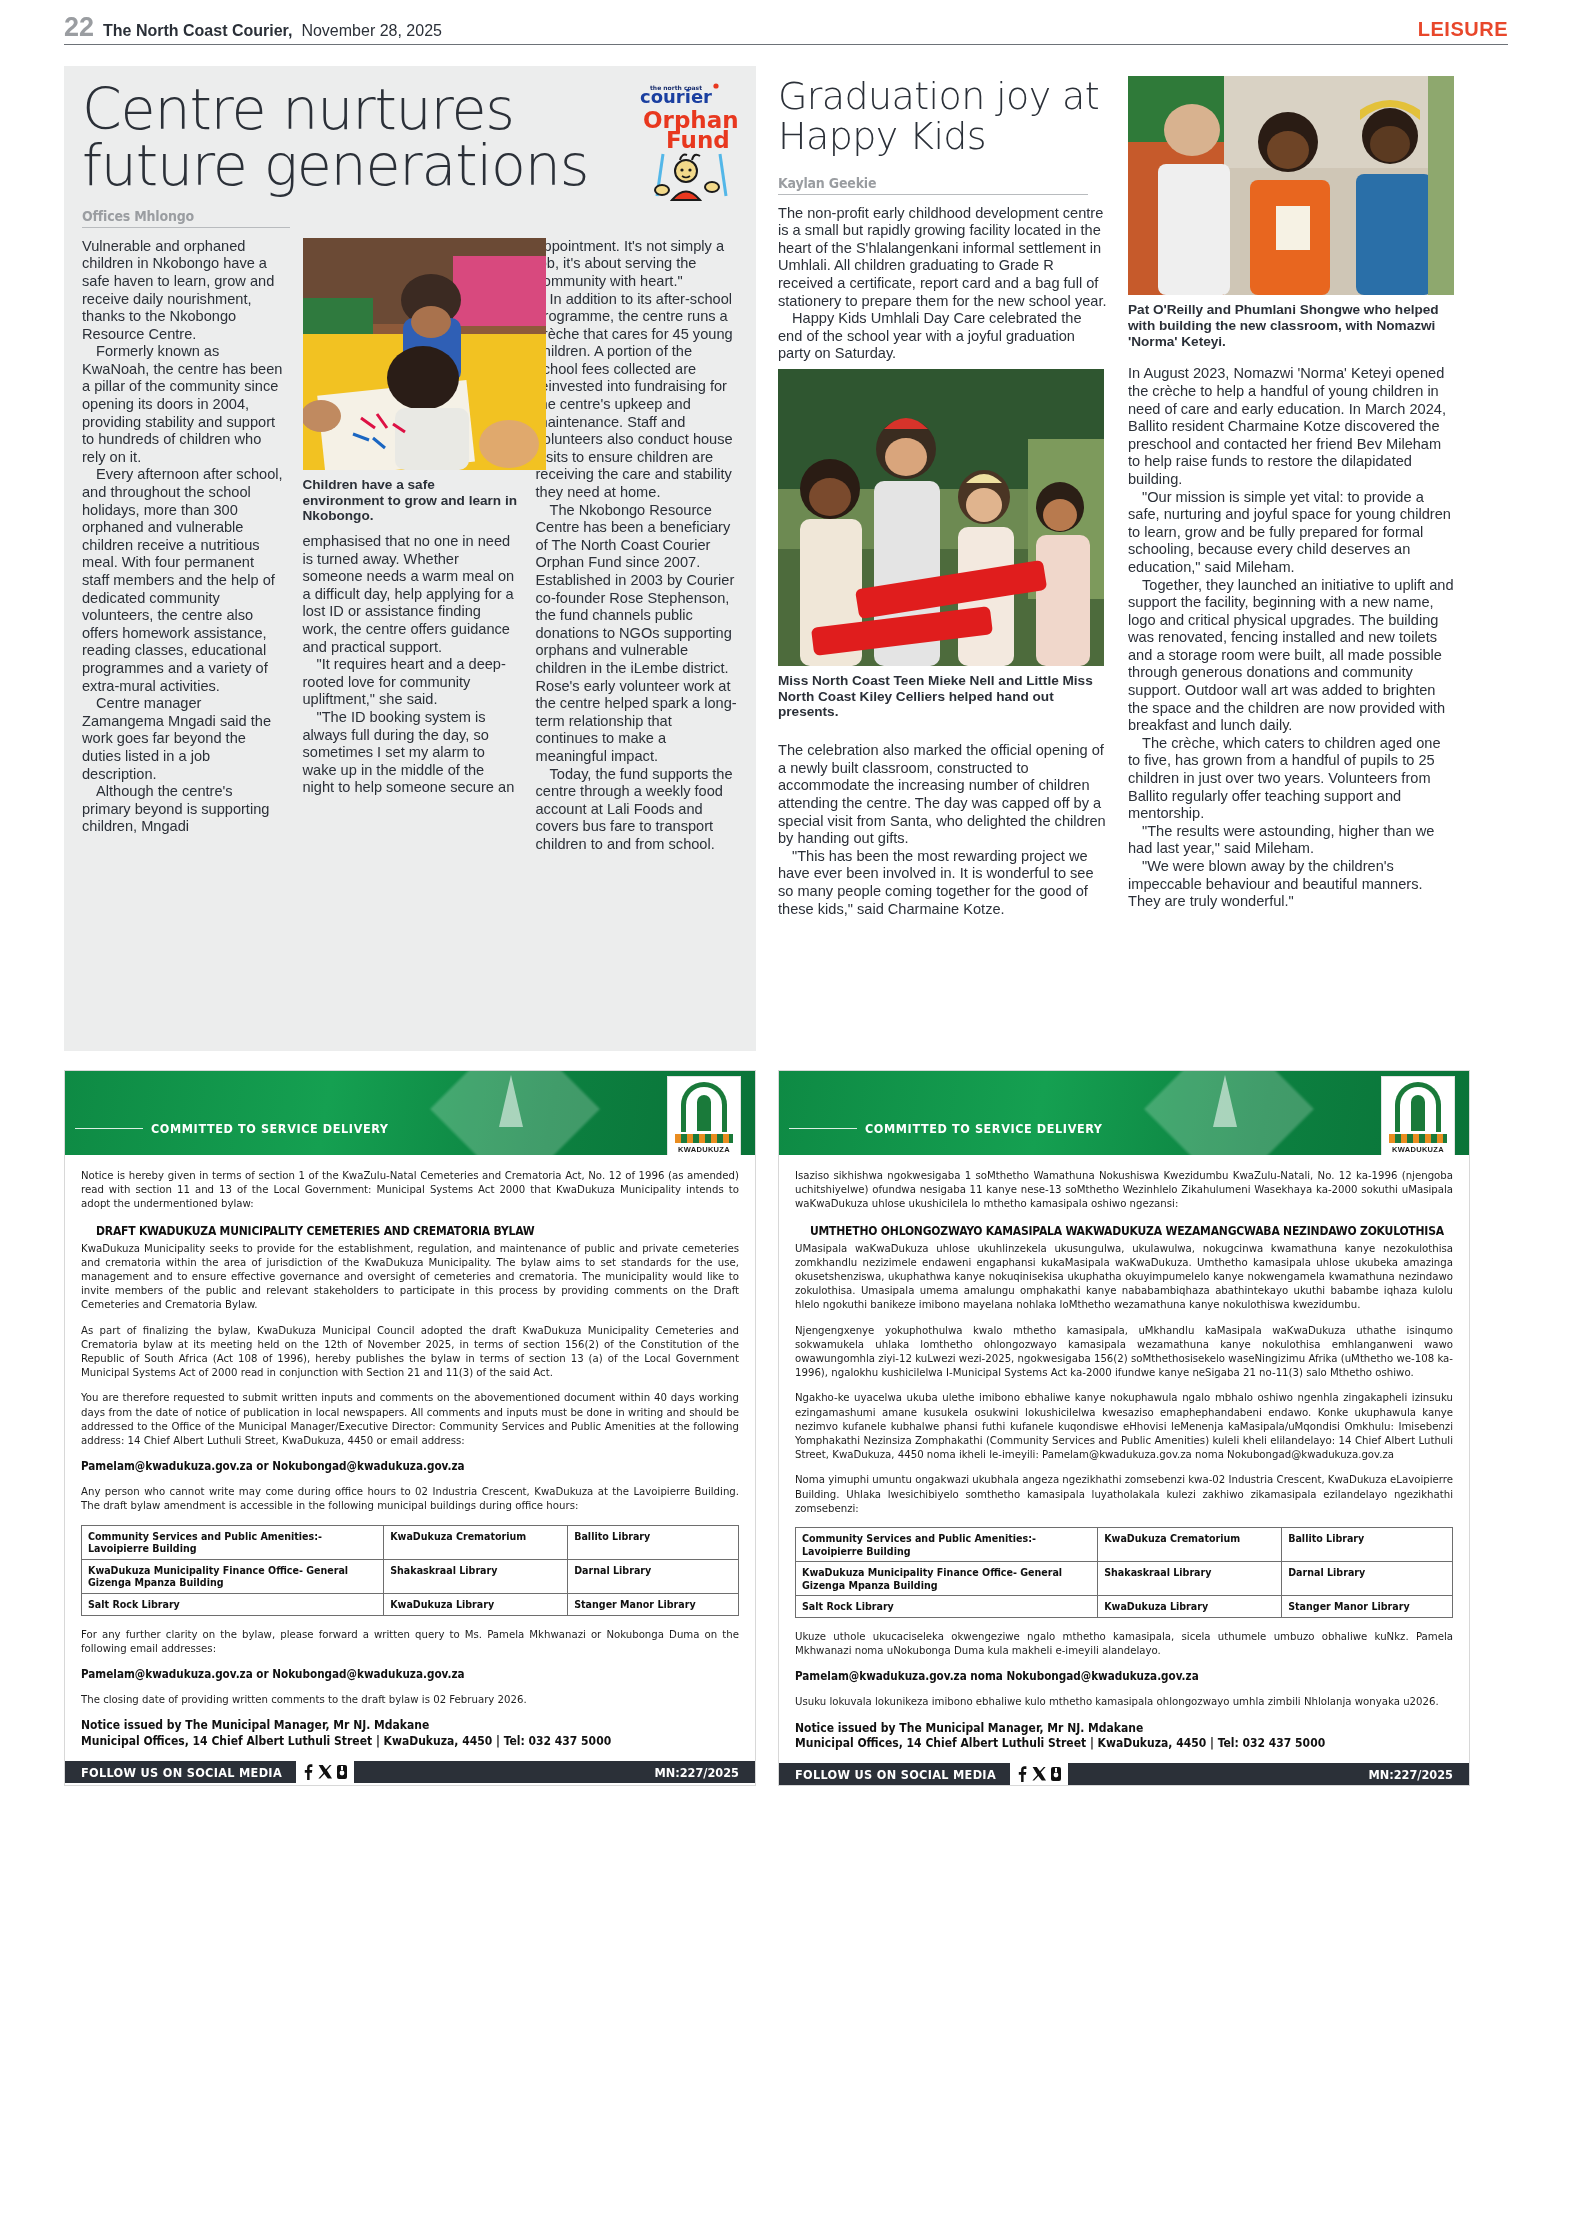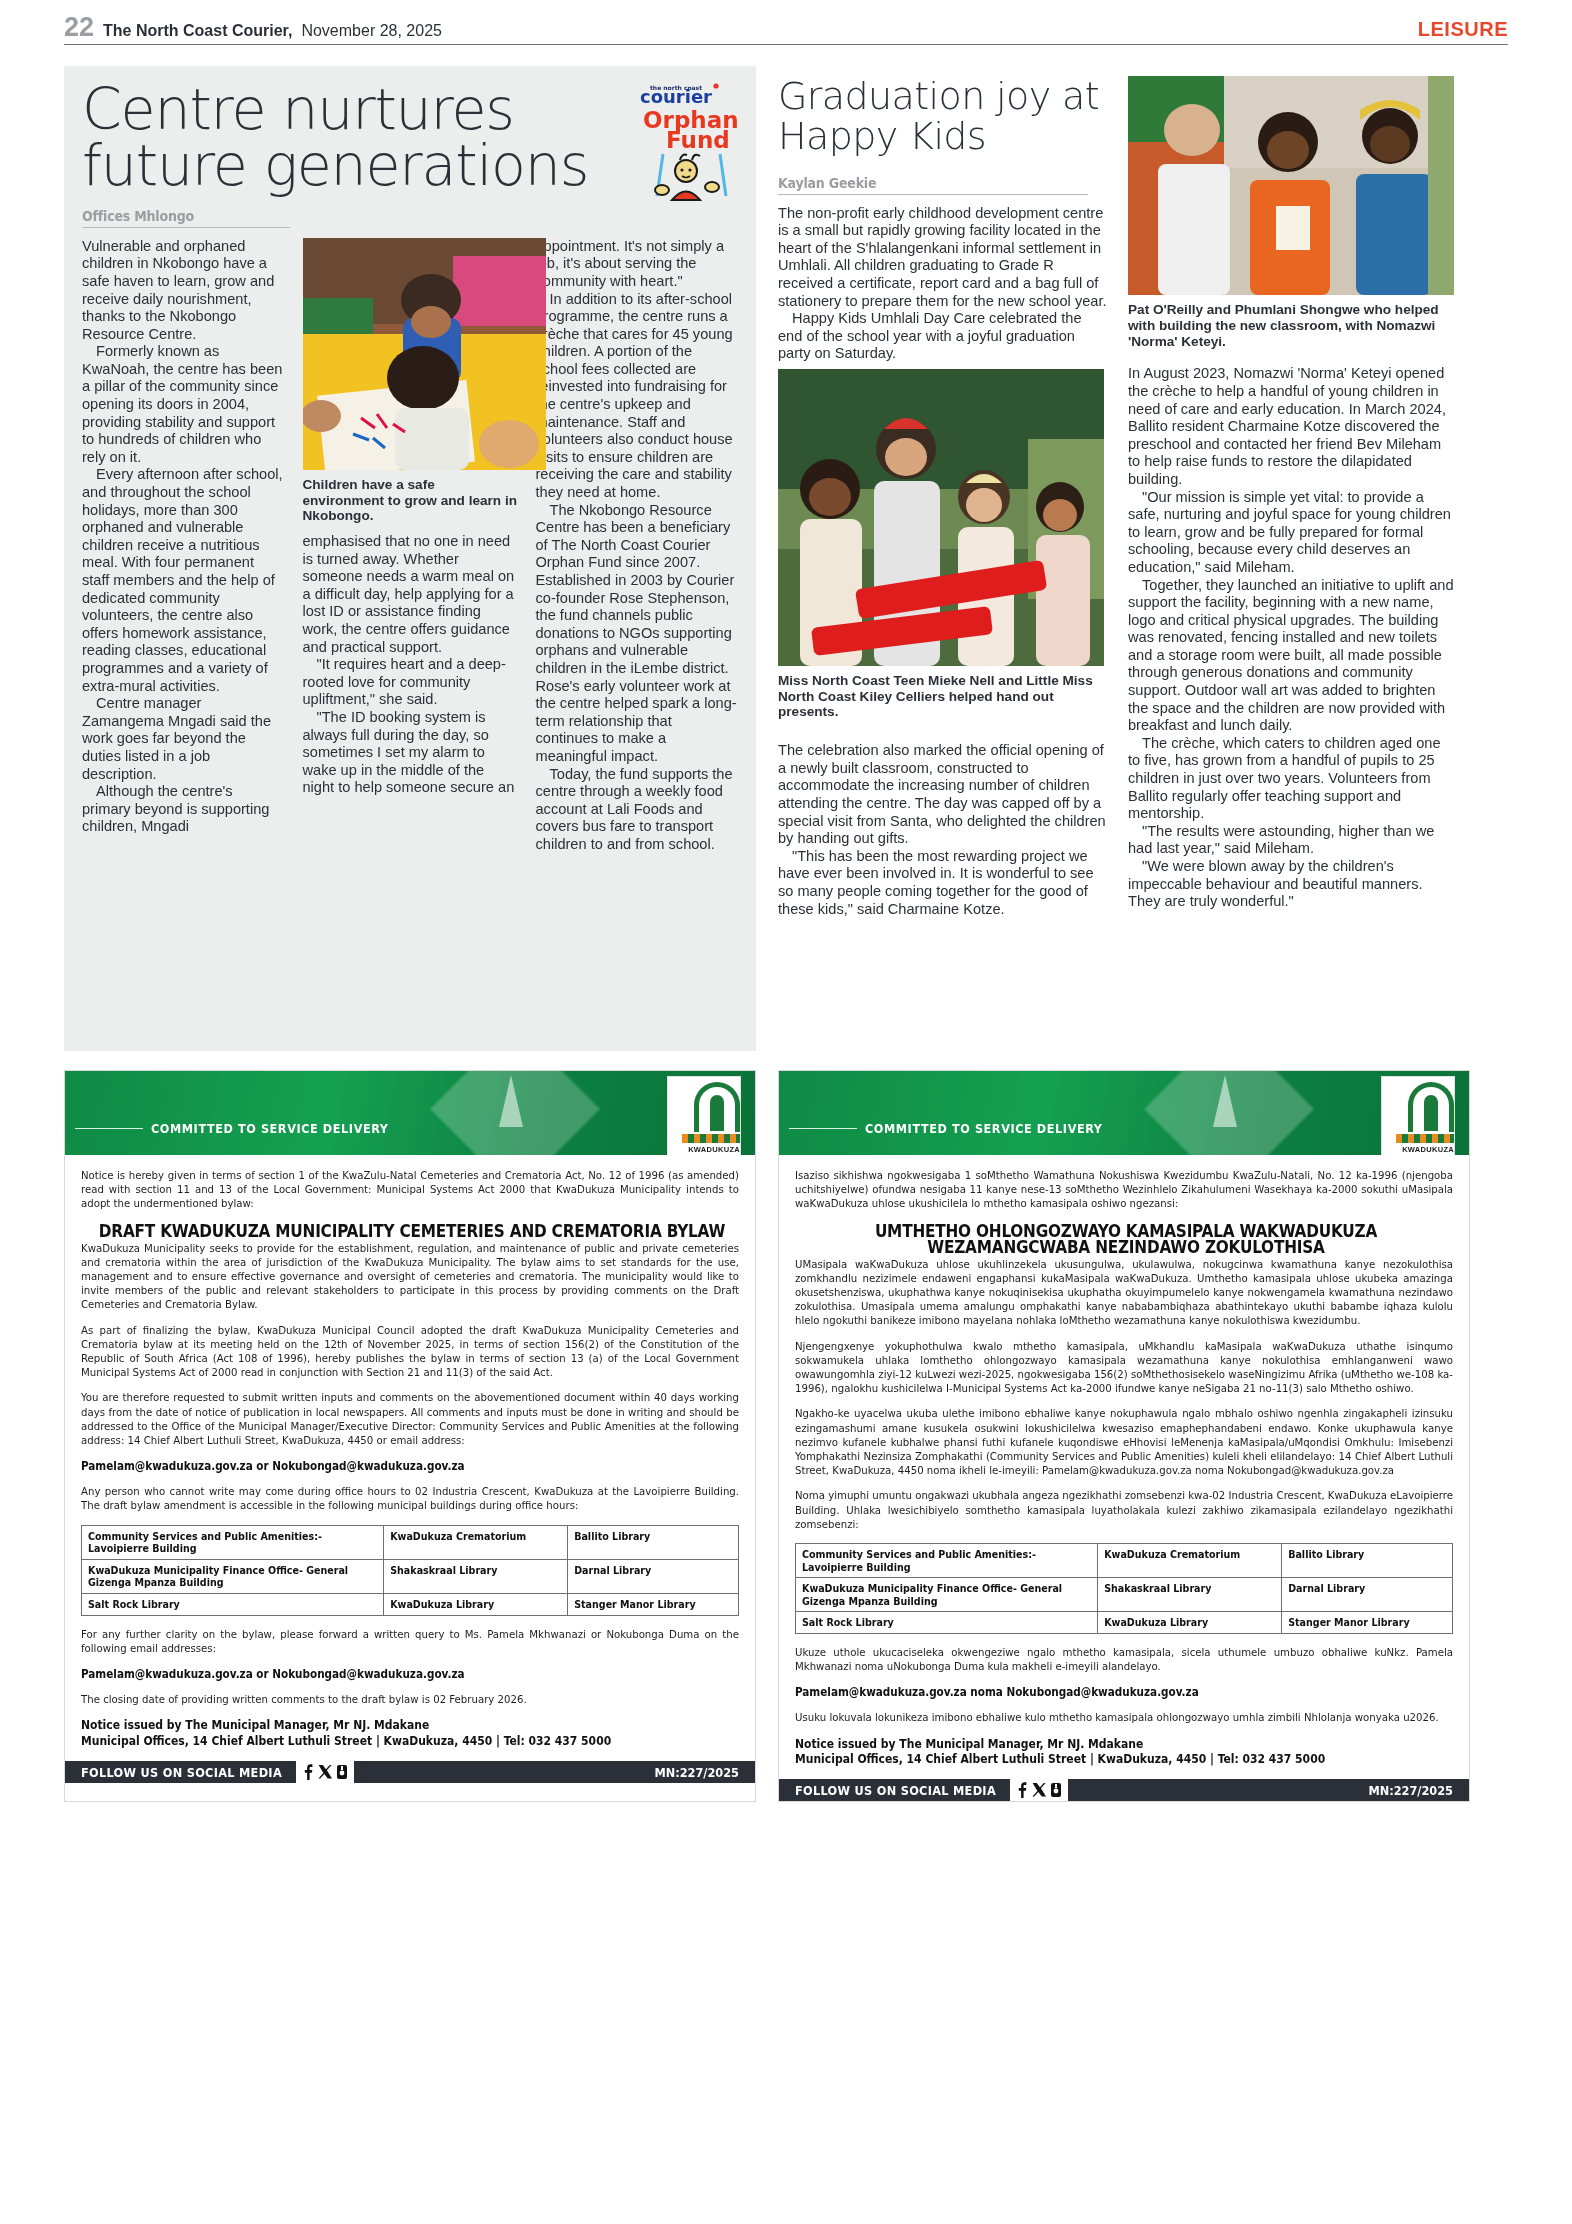--- a/index.html
+++ b/index.html
@@ -92,42 +92,41 @@
     border-left:12px solid transparent; border-right:12px solid transparent;
     border-bottom:52px solid rgba(255,255,255,.55);
   }
   .nbanner .tagline {
     position:absolute; left:86px; top:50px; color:#ffffff; font-size:12.5px;
     letter-spacing:.6px; font-family:"DejaVu Sans Condensed","DejaVu Sans",sans-serif; font-weight:700;
   }
   .nbanner .taglead { position:absolute; left:10px; top:57px; width:68px; border-top:1px solid rgba(255,255,255,.85); }
   .crest {
     position:absolute; right:14px; top:5px; width:74px; height:88px; background:#fff;
-    border:1px solid #e2e2e2; display:flex; flex-direction:column; align-items:flex-end; justify-content:flex-start;
+    border:1px solid #e2e2e2; display:flex; flex-direction:column; align-items:center; justify-content:flex-start;
     padding-top:5px;
   }
   .crest .arch { width:46px; height:50px; border:5px solid #1a7a3a; border-bottom:none;
                  border-radius:23px 23px 0 0; position:relative; background:#fff; }
   .crest .arch:after { content:""; position:absolute; left:50%; top:8px; transform:translateX(-50%);
                  width:14px; height:36px; border-radius:7px 7px 0 0; background:#1a7a3a; }
   .crest .zig { width:58px; height:9px; margin-top:2px;
                 background:repeating-linear-gradient(90deg,#e98c20 0 6px,#1a7a3a 6px 12px); }
   .crest .cname { font-size:7.5px; font-weight:700; color:#1a1a1a; letter-spacing:.3px; margin-top:2px; }
   .crest .csub  { font-size:5.5px; font-weight:700; color:#e98c20; letter-spacing:.4px; }
 
   .nbody { padding:14px 16px 0 16px; }
   .nbody p {
     font-family:"DejaVu Sans Condensed","DejaVu Sans", sans-serif;
     font-size:11.3px; line-height:14.2px; text-align:justify; margin:0 0 11px 0; color:#1d1d1d;
   }
   .nbody h3 {
     font-family:"DejaVu Sans Condensed","DejaVu Sans", sans-serif;
-    font-size:17px; line-height:16px; font-weight:700; margin:2px 0 3px 4px; color:#111;
+    font-size:12px; line-height:16px; font-weight:700; margin:2px 0 3px 15px; color:#111;
     letter-spacing:-.2px;
-    text-align:center;
   }
   .nbody .strongline {
     font-family:"DejaVu Sans Condensed","DejaVu Sans", sans-serif;
     font-size:11.6px; line-height:15px; font-weight:700; margin:0; color:#111;
   }
   .ntable { width:100%; border-collapse:collapse; margin:4px 0 12px 0; }
   .ntable td {
     border:1px solid #6e6e6e; padding:4px 6px;
     font-family:"DejaVu Sans Condensed","DejaVu Sans", sans-serif;
     font-size:10.6px; line-height:12.6px; font-weight:700; color:#111; vertical-align:top;

